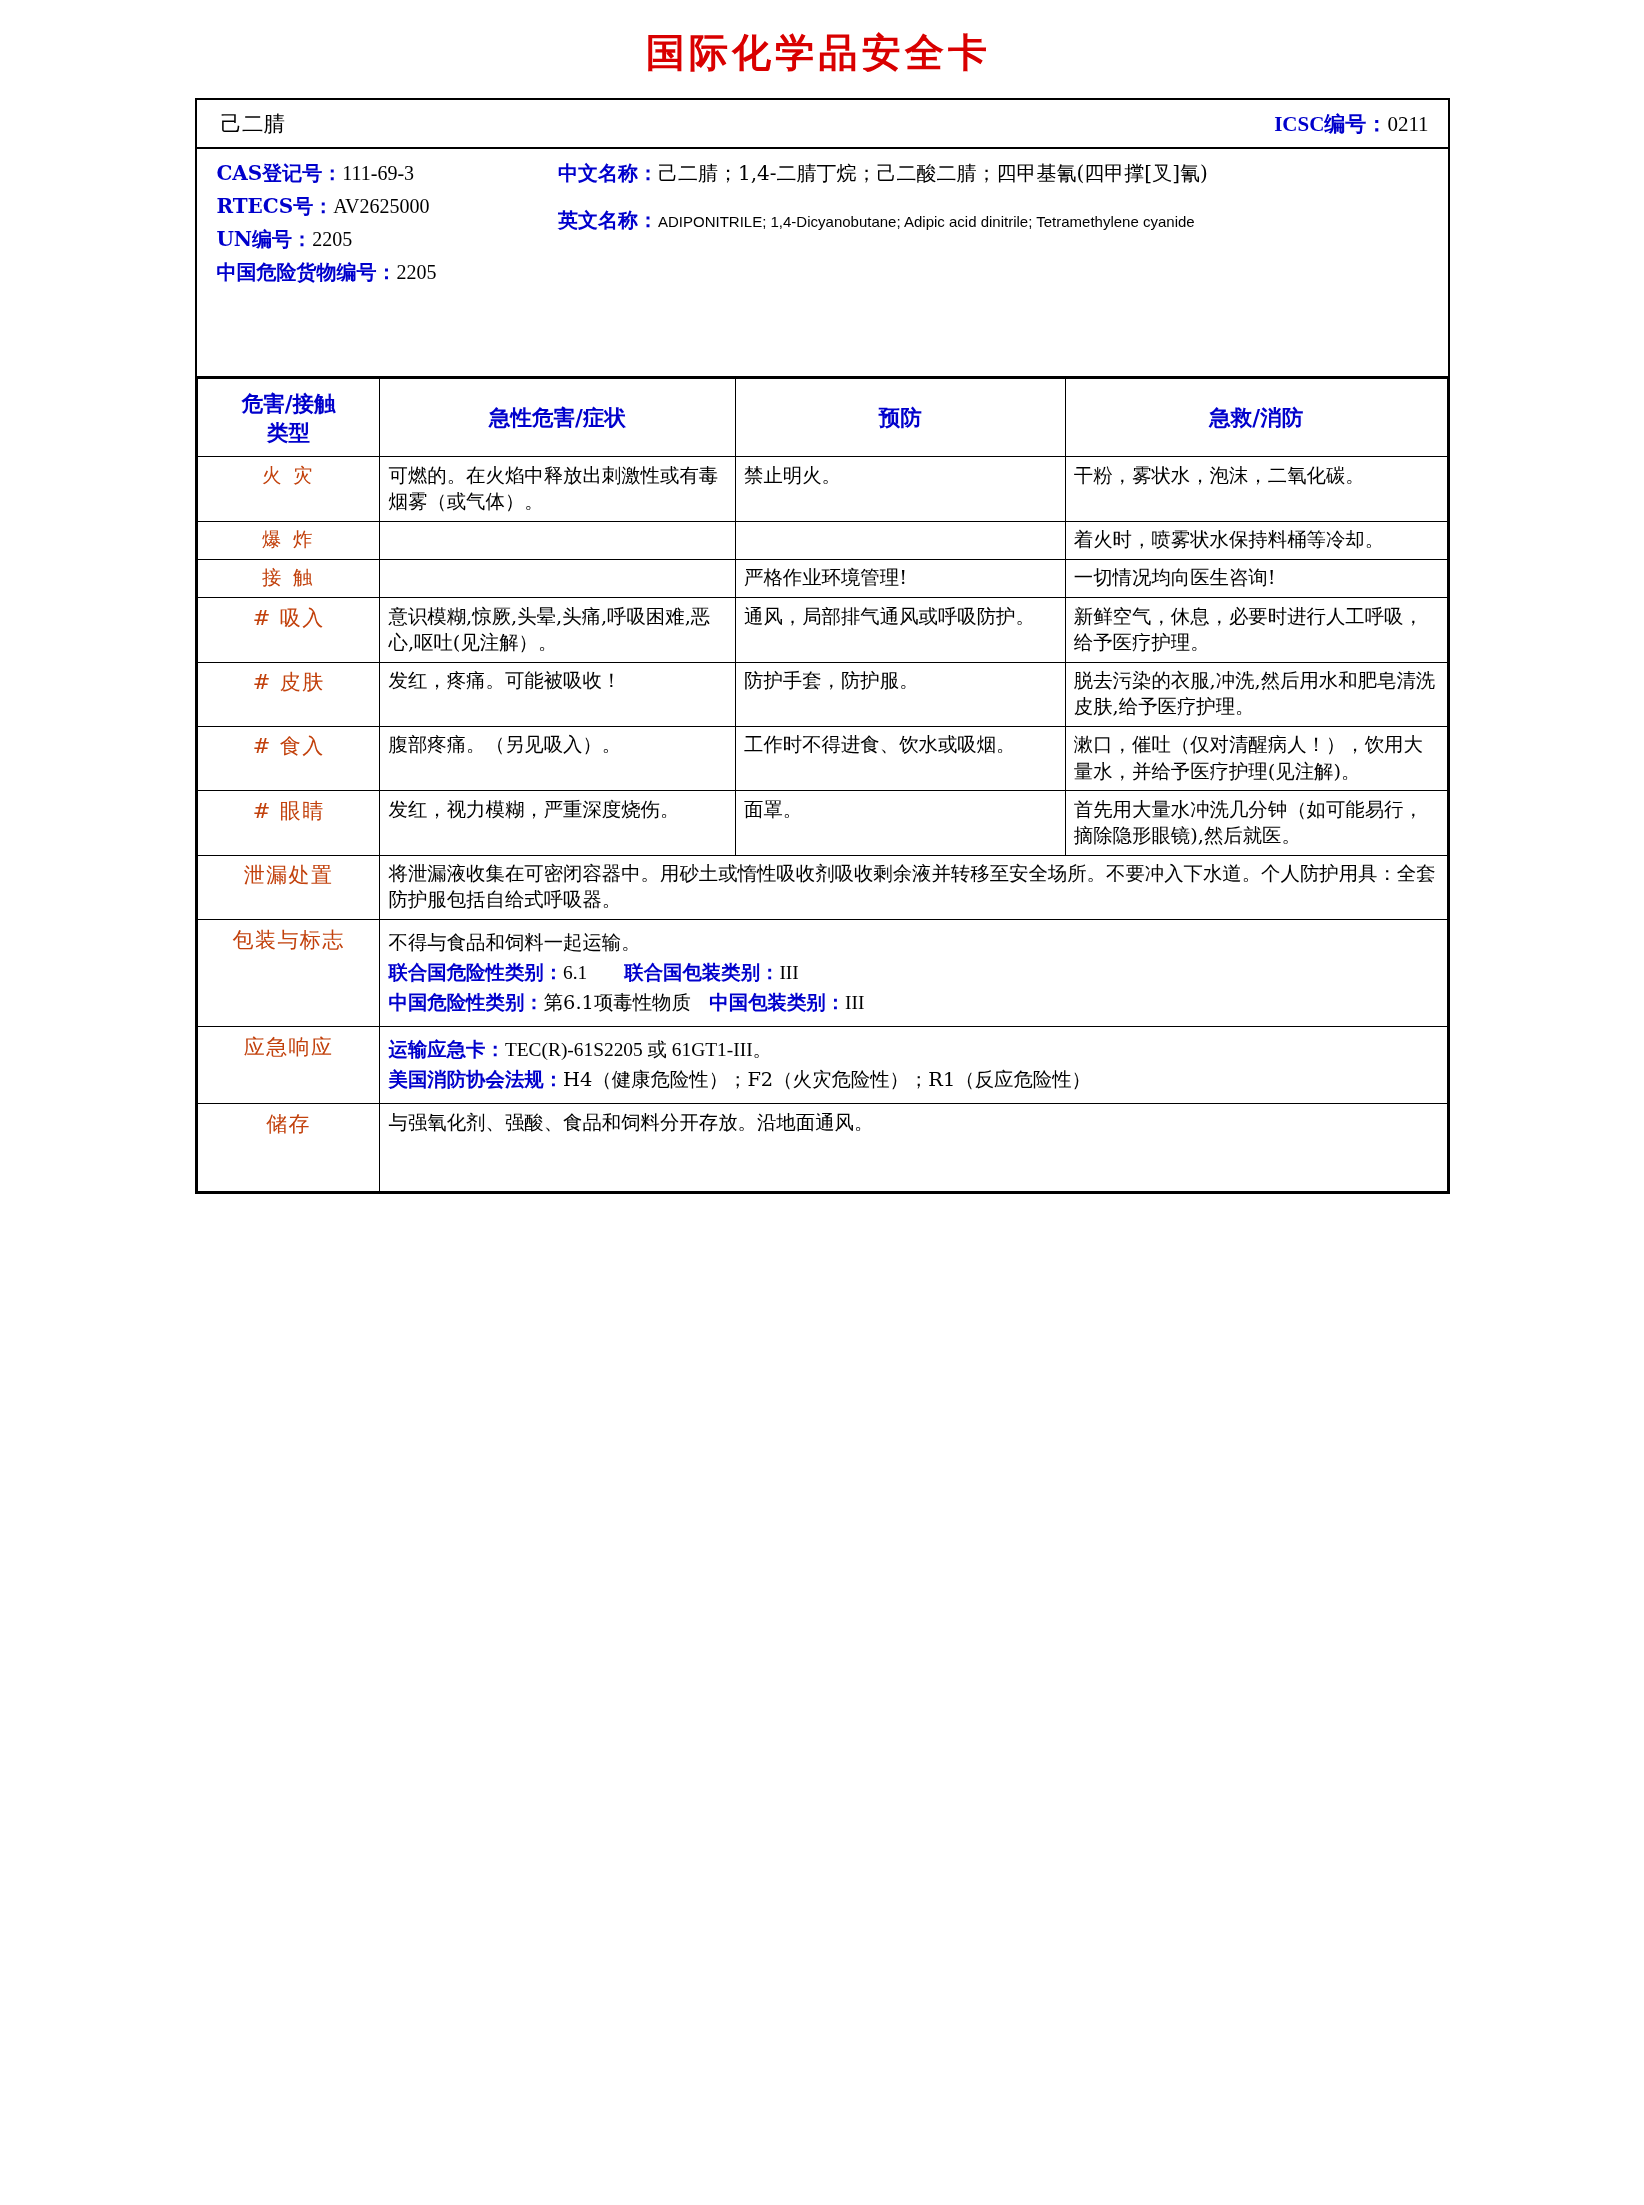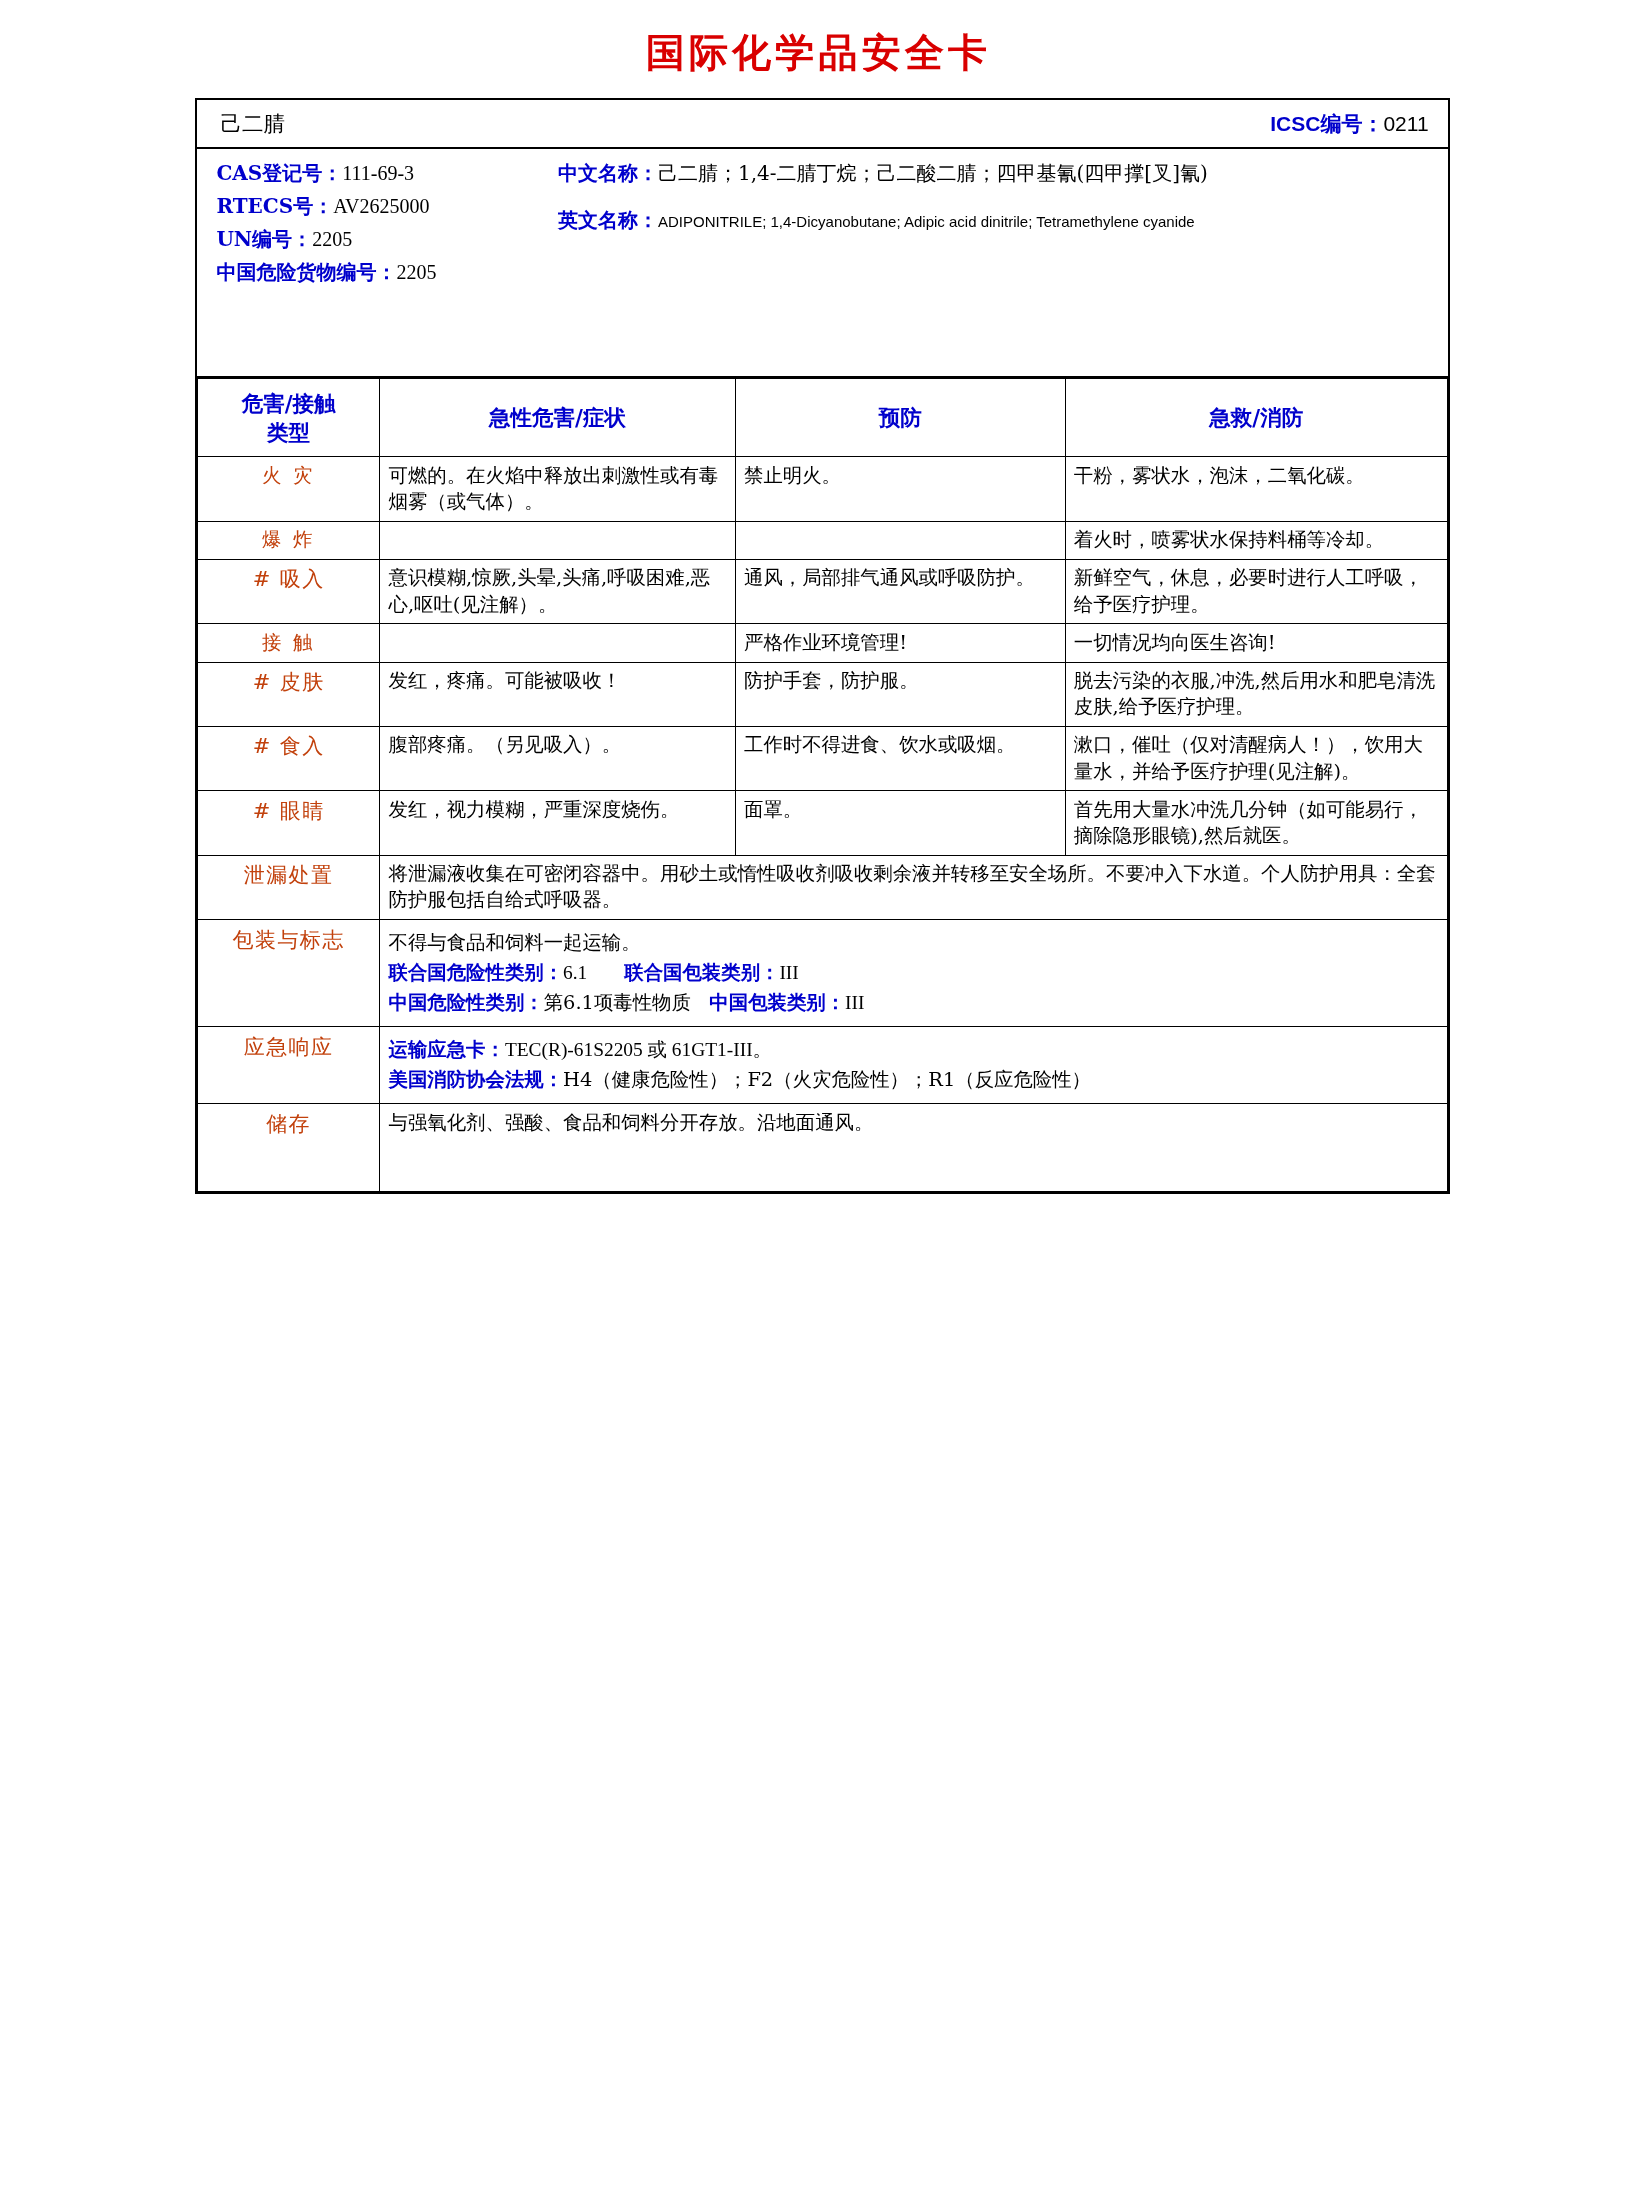--- a/index.html
+++ b/index.html
@@ -43,21 +43,21 @@
   }
   .hdr-name {
     flex: 1;
     padding-left: 23.6px;
     font-size: 21.5px;
     font-family: "DejaVu Serif", "Liberation Serif", serif;
   }
   .hdr-icsc {
     padding-right: 19.4px;
     font-size: 21px;
-    font-family: Liberation Sans, sans-serif;
+    font-family: Liberation Serif, serif;
   }
   .hdr-icsc .lbl {
     color: #0000cc;
     font-weight: bold;
   }
   
   .ident {
     border-bottom: 2.1px solid #000;
     padding: 9.7px 0 12.5px 0;
     position: relative;
@@ -191,32 +191,32 @@
           <td>禁止明火。</td>
           <td>干粉，雾状水，泡沫，二氧化碳。</td>
         </tr>
         <tr>
           <td class="rowlabel">爆 炸</td>
           <td></td>
           <td></td>
           <td>着火时，喷雾状水保持料桶等冷却。</td>
         </tr>
         <tr>
+          <td class="rowlabel">接 触</td>
+          <td></td>
+          <td>严格作业环境管理!</td>
+          <td>一切情况均向医生咨询!</td>
+        </tr>
+        <tr>
           <td class="rowlabel small"># 吸入</td>
           <td>意识模糊,惊厥,头晕,头痛,呼吸困难,恶心,呕吐(见注解）。</td>
           <td>通风，局部排气通风或呼吸防护。</td>
           <td>新鲜空气，休息，必要时进行人工呼吸，给予医疗护理。</td>
         </tr>
         <tr>
-          <td class="rowlabel">接 触</td>
-          <td></td>
-          <td>严格作业环境管理!</td>
-          <td>一切情况均向医生咨询!</td>
-        </tr>
-        <tr>
           <td class="rowlabel small"># 皮肤</td>
           <td>发红，疼痛。可能被吸收！</td>
           <td>防护手套，防护服。</td>
           <td>脱去污染的衣服,冲洗,然后用水和肥皂清洗皮肤,给予医疗护理。</td>
         </tr>
         <tr>
           <td class="rowlabel small"># 食入</td>
           <td>腹部疼痛。（另见吸入）。</td>
           <td>工作时不得进食、饮水或吸烟。</td>
           <td>漱口，催吐（仅对清醒病人！），饮用大量水，并给予医疗护理(见注解)。</td>

